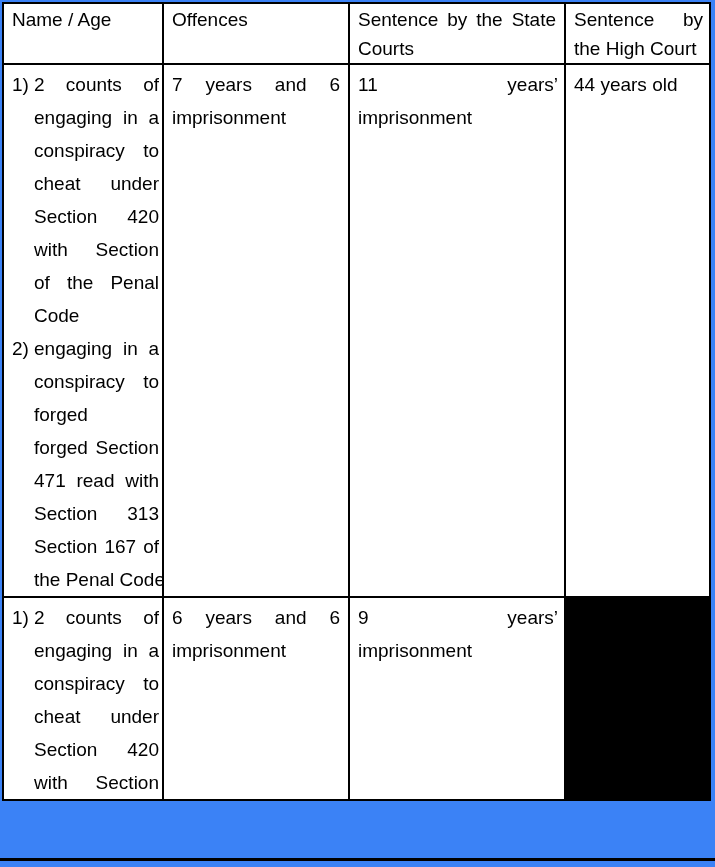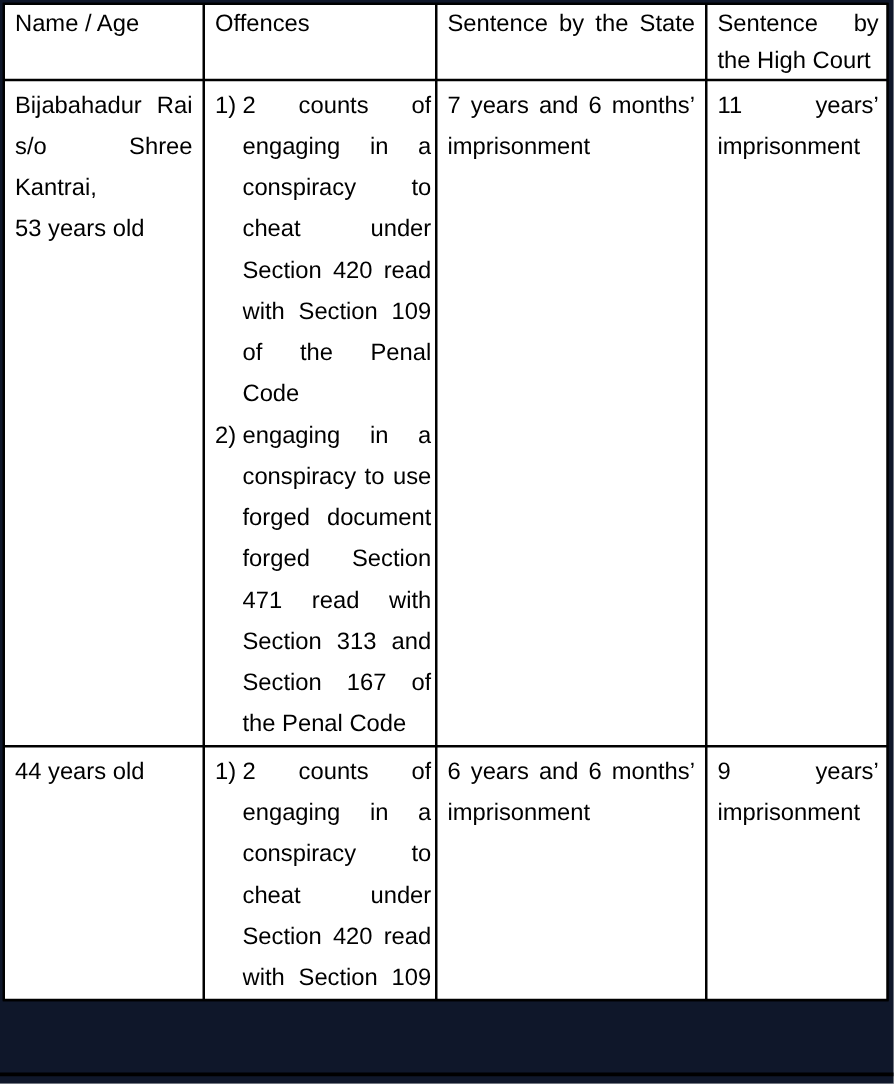--- a/index.html
+++ b/index.html
@@ -4,21 +4,21 @@
 <style>
   html, body {
     margin: 0;
     padding: 0;
     background: #ffffff;
   }
   .page {
     position: relative;
     width: 715px;
     height: 867px;
-    background: #0f172a;
+    background: #3b82f6;
     overflow: hidden;
     font-family: "Liberation Sans", sans-serif;
     color: #000000;
   }
   .table-clip {
     position: absolute;
     left: 2px;
     top: 2px;
     width: 709px;
     height: 857px;
@@ -87,36 +87,27 @@
           </div>
         </div>
         <div class="cell c1 th">
           <div class="block">
             <div class="line">Offences</div>
           </div>
         </div>
         <div class="cell c2 th">
           <div class="block">
             <div class="line j">Sentence by the State</div>
+            <div class="line">Courts</div>
           </div>
         </div>
         <div class="cell c3 th">
           <div class="block">
             <div class="line j">Sentence by</div>
             <div class="line">the High Court</div>
-          </div>
-        </div>
-        <div class="cell c0">
-          <div class="block">
-            <div class="line j">Bijabahadur Rai</div>
-            <div class="line j">s/o Shree</div>
-            <div class="line">Kantrai,</div>
-          </div>
-          <div class="block">
-            <div class="line">53 years old</div>
           </div>
         </div>
         <div class="cell c1">
           <div class="block numbered">
             <span class="num">1)</span>
             <div class="line j">2 counts of</div>
             <div class="line j">engaging in a</div>
             <div class="line j">conspiracy to</div>
             <div class="line j">cheat under</div>
             <div class="line j">Section 420 read</div>

